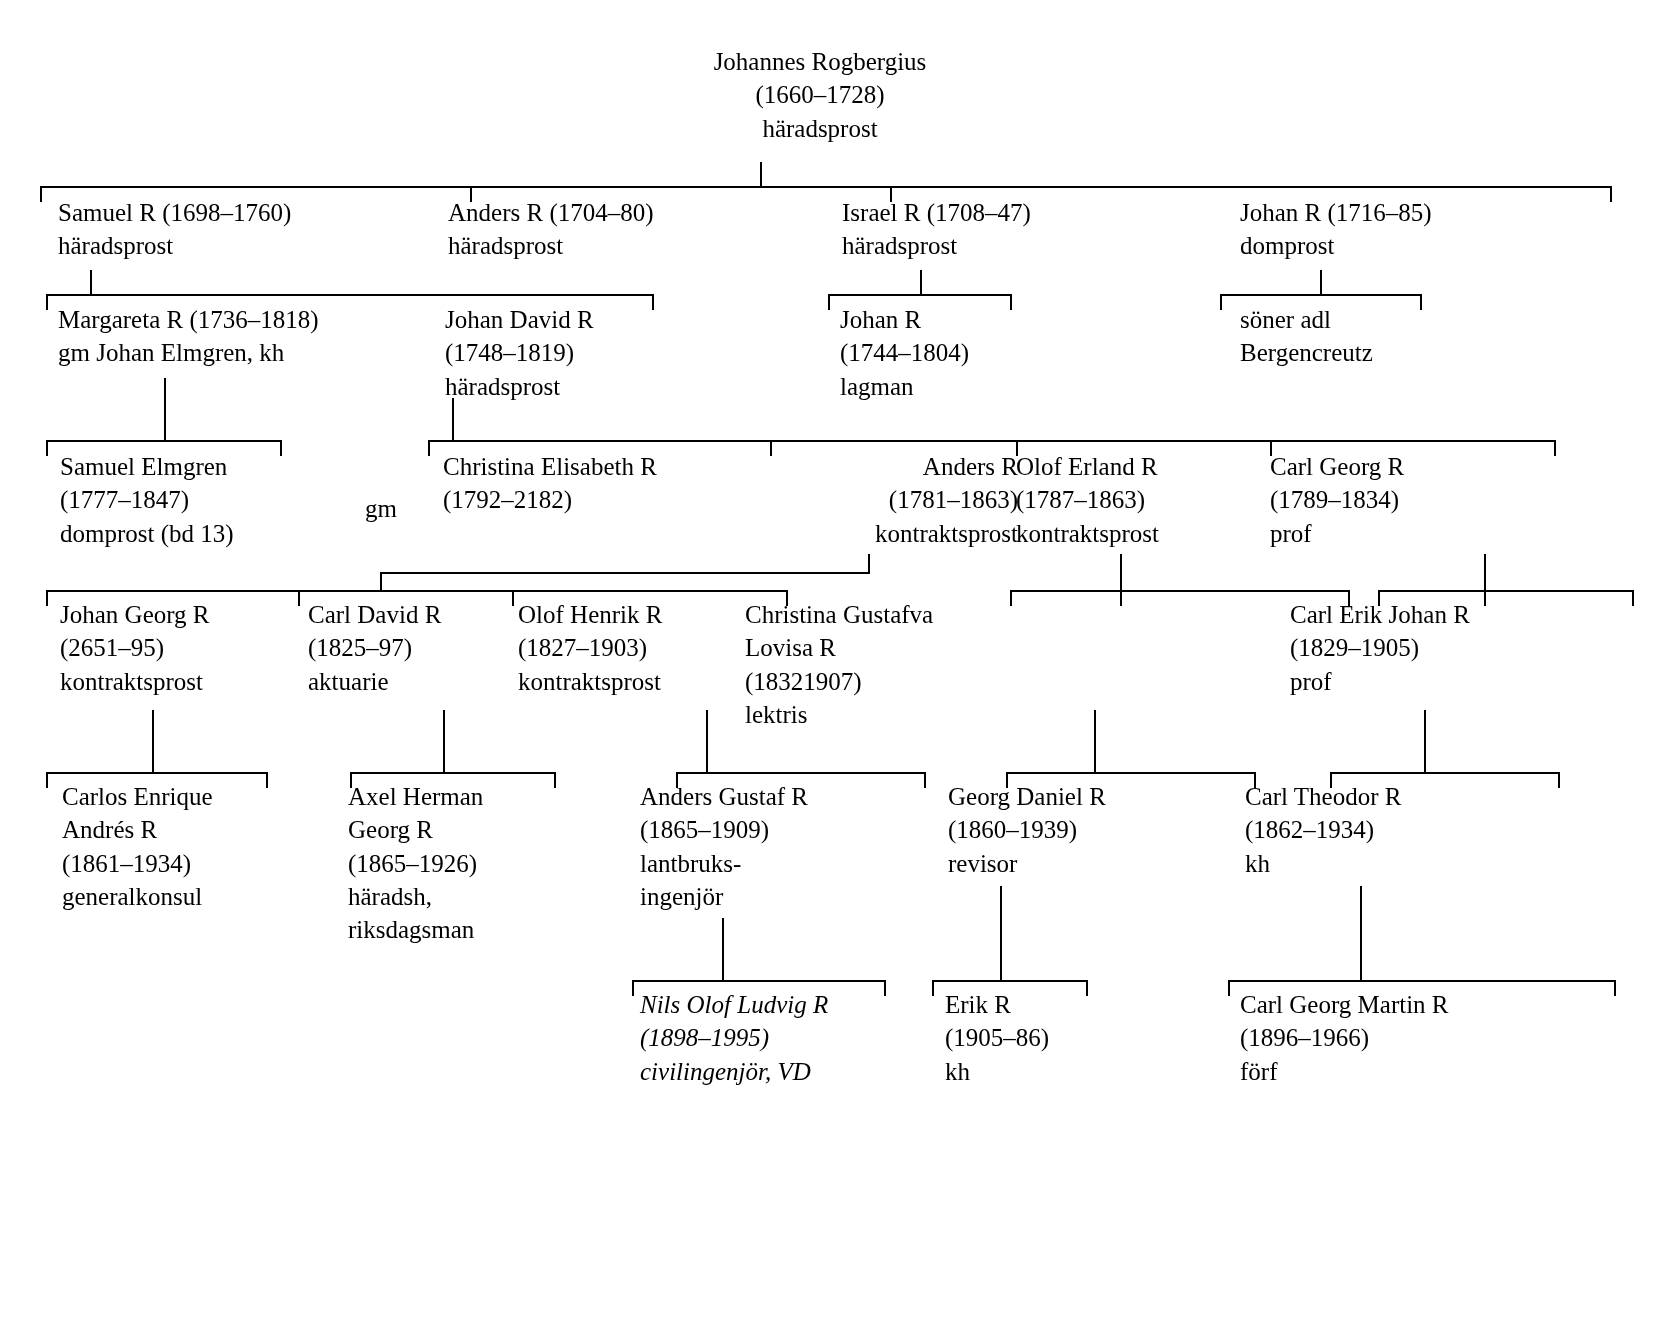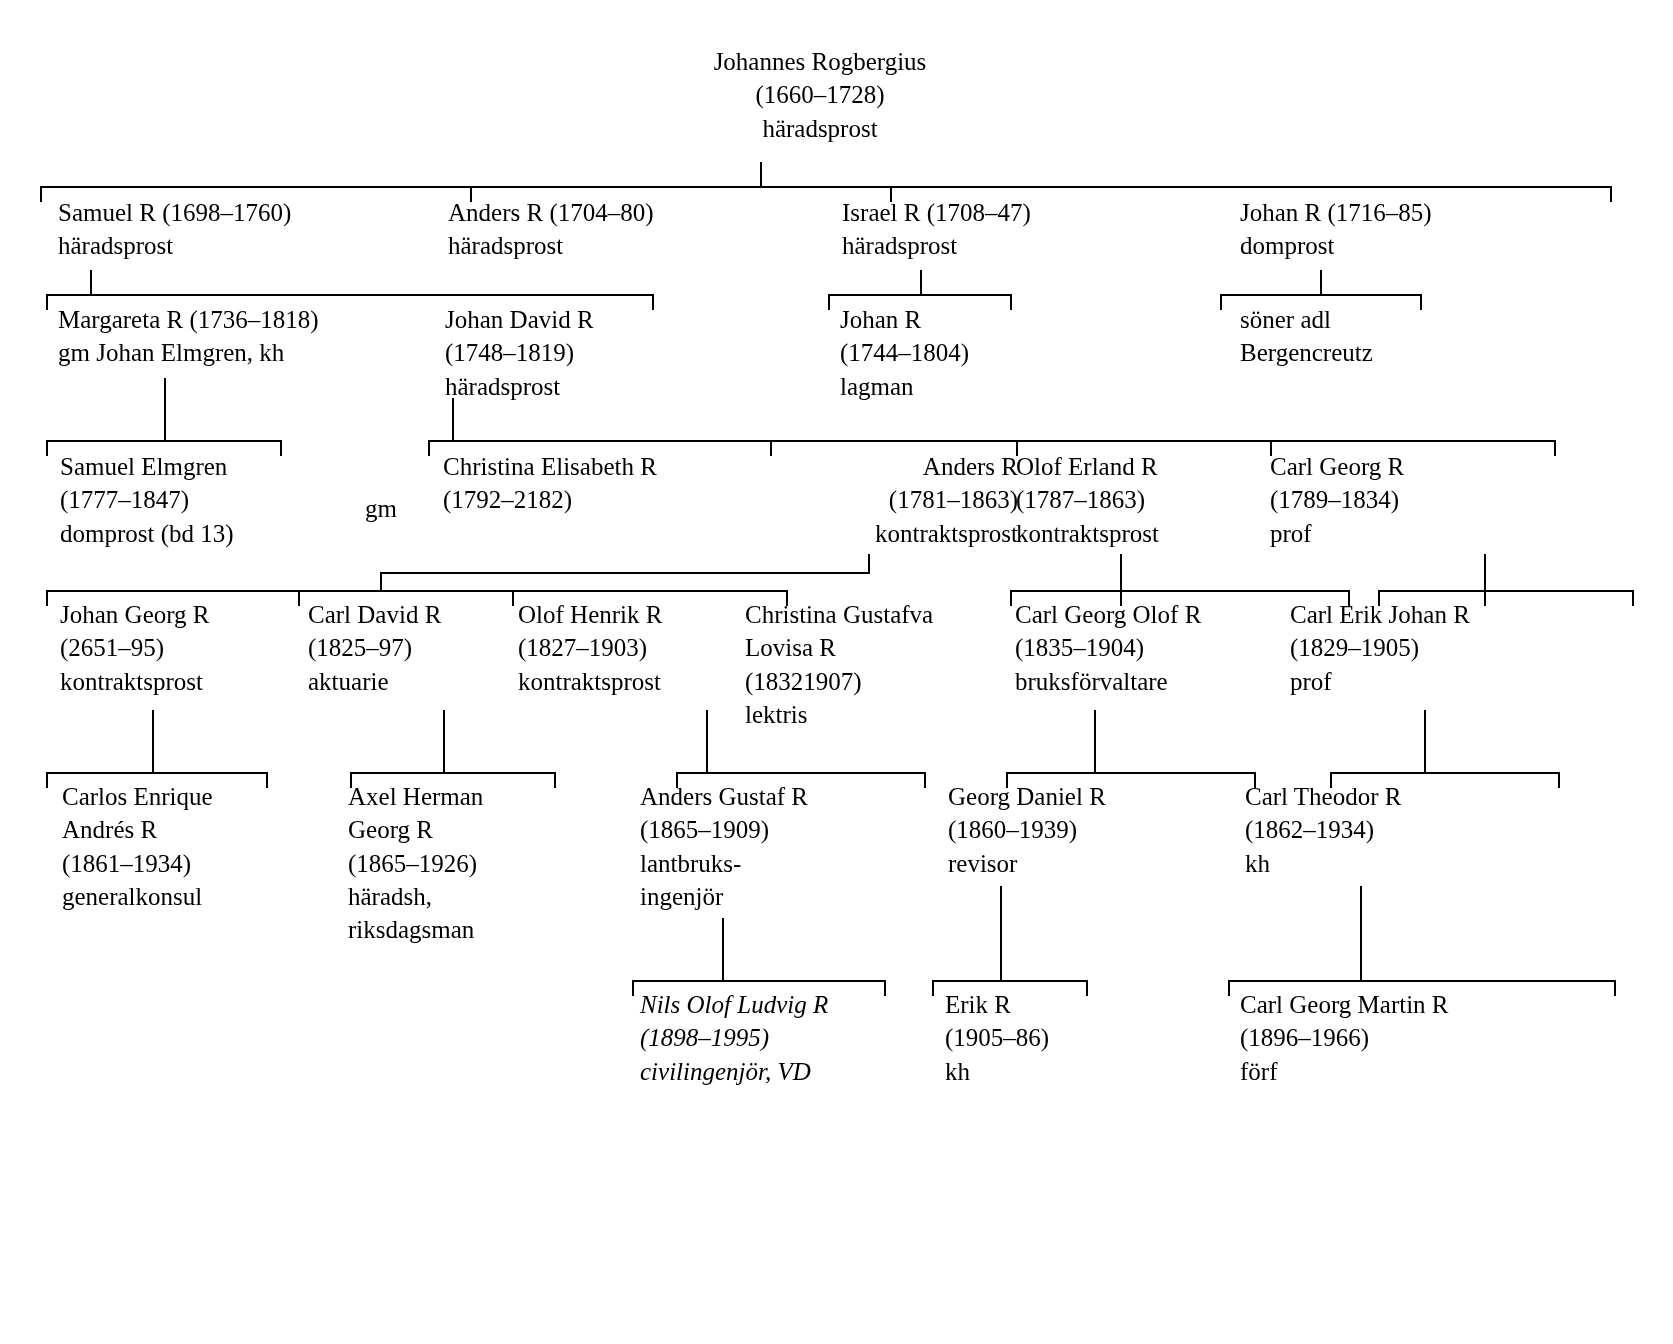--- a/index.html
+++ b/index.html
@@ -146,23 +146,20 @@
   <div class="node" style="left:308px; top:598px; width:210px;">Carl David R
 (1825–97)
 aktuarie</div>
   <div class="node" style="left:518px; top:598px; width:230px;">Olof Henrik R
 (1827–1903)
 kontraktsprost</div>
   <div class="node" style="left:745px; top:598px; width:260px;">Christina Gustafva
 Lovisa R
 (18321907)
 lektris</div>
-  <div class="node" style="left:1015px; top:598px; width:260px;">Carl Georg Olof R
-(1835–1904)
-bruksförvaltare</div>
   <div class="node" style="left:1290px; top:598px; width:270px;">Carl Erik Johan R
 (1829–1905)
 prof</div>
 
   <div class="line v" style="left:152px; top:710px; height:62px;"></div>
   <div class="line h" style="left:46px; top:772px; width:222px;"></div>
   <div class="line v" style="left:46px; top:772px; height:16px;"></div>
   <div class="line v" style="left:266px; top:772px; height:16px;"></div>
 
   <div class="line v" style="left:443px; top:710px; height:62px;"></div>

